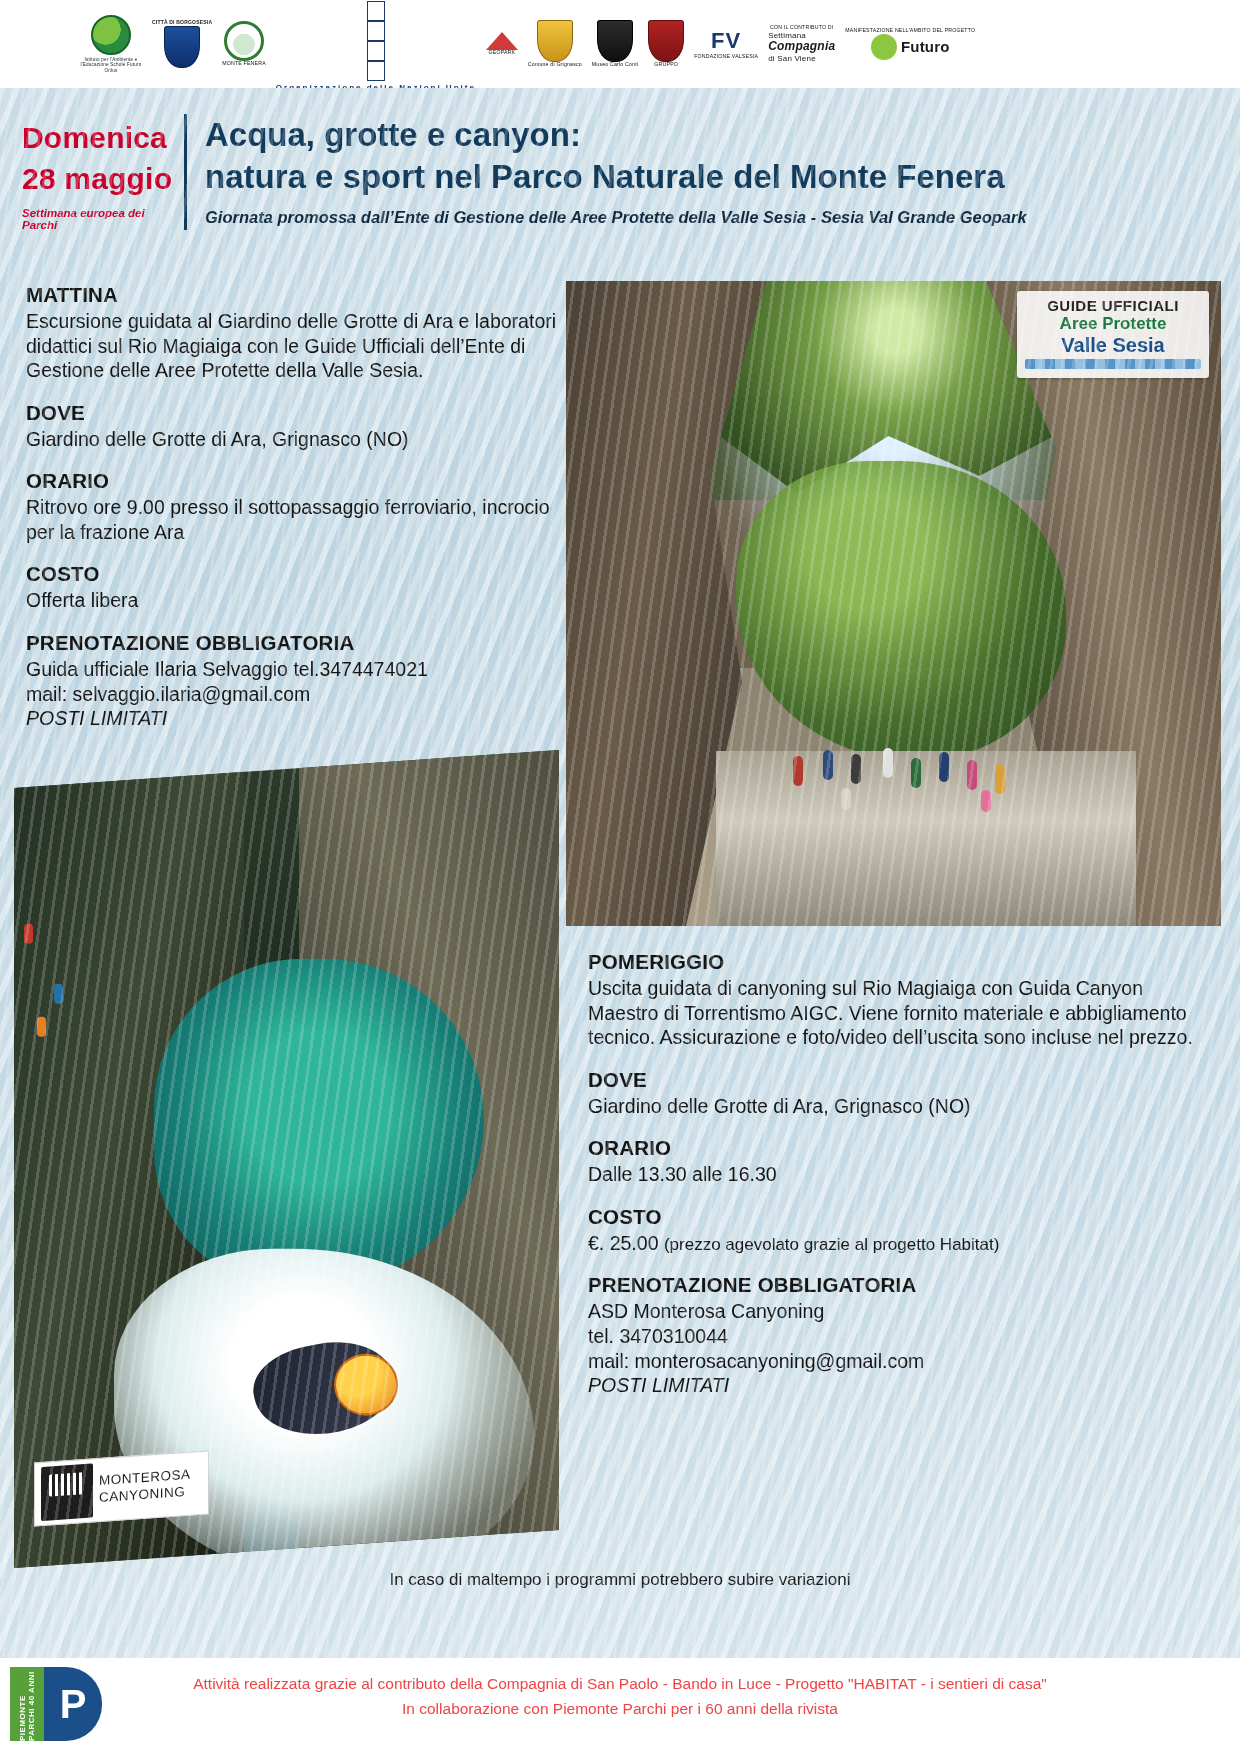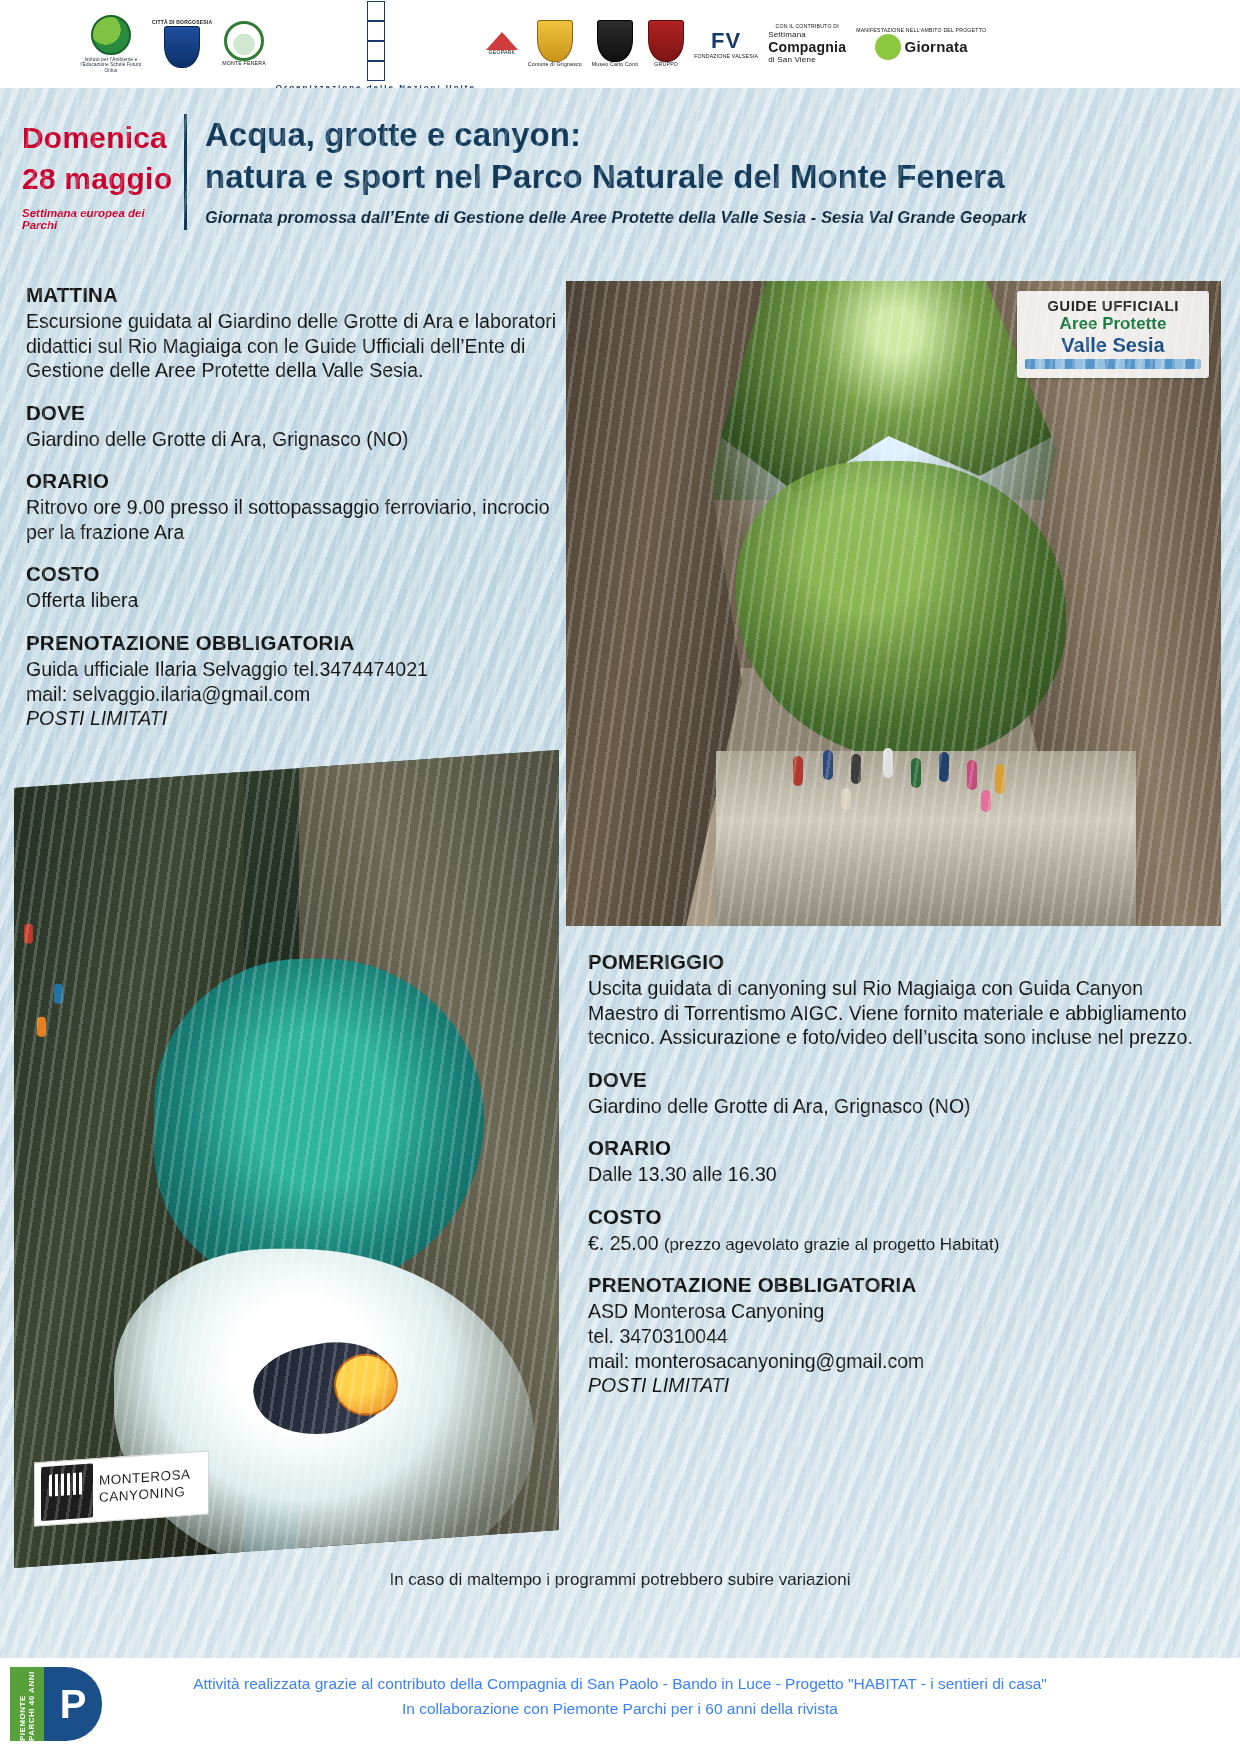--- a/index.html
+++ b/index.html
@@ -77,21 +77,21 @@
     border-right: 16px solid transparent; border-bottom: 18px solid #cf3a3a;
     margin: 0 auto;
   }
   .fv-box { font-weight:bold; font-size:22px; color:#1b3a6b; letter-spacing:1px; }
   .habitat-dot {
     width: 26px; height: 26px; border-radius: 50%;
     background: #8dc63f; display:inline-block; vertical-align: middle;
   }
   .habitat-word { font-size: 15px; font-weight: bold; color:#1c1c1c; vertical-align: middle; margin-left:4px;}
   .sp-logo-txt { font-size: 8px; line-height:1.15; color:#1a1a1a; text-align:left; }
-  .sp-logo-txt b { font-size: 14px; }
+  .sp-logo-txt b { font-size: 12px; font-style: italic; }
   .mini-head { font-size: 5.2px; color:#111; text-align:center; }
 
   
   .poster {
     position: absolute;
     left: 0; top: 88px;
     width: 1240px; height: 1570px;
     background:
       linear-gradient(180deg, rgba(255,255,255,.22), rgba(255,255,255,.05) 30%, rgba(255,255,255,.18) 70%, rgba(255,255,255,.35)),
       repeating-linear-gradient(112deg, #cfe0e8 0 6px, #c2d7e2 6px 13px, #d8e7ee 13px 19px, #b9d2df 19px 27px),
@@ -278,21 +278,21 @@
     position: absolute; left: 0; top: 1482px; width: 1240px; text-align: center;
     font-size: 17px; color: #1a1a1a;
   }
 
   
   .bottombar {
     position: absolute; left: 0; top: 1658px; width: 1240px; height: 96px; background: #ffffff;
   }
   .bottombar .txt {
     position: absolute; left: 0; top: 14px; width: 1240px; text-align: center;
-    font-size: 15.5px; color: #3b82f6; line-height: 1.6;
+    font-size: 15.5px; color: #ef4444; line-height: 1.6;
   }
   .pp-logo {
     position: absolute; left: 10px; top: 8px; width: 96px; height: 76px;
     display:flex; align-items:center;
   }
   .pp-green {
     width: 34px; height: 74px; background: #57a03a; color:#fff; font-size:8px;
     display:flex; align-items:center; justify-content:center; writing-mode: vertical-rl;
     transform: rotate(180deg); letter-spacing:.5px; font-weight:bold;
   }
@@ -362,21 +362,21 @@
     <span class="sp-logo-txt">
       <span>Settimana</span><br>
       <b>Compagnia</b><br>
       <span>di San Viene</span>
     </span>
   </div>
 
   <div class="logo">
     <span class="mini-head">MANIFESTAZIONE NELL'AMBITO DEL PROGETTO</span>
     <span>
-      <span class="habitat-dot"></span><span class="habitat-word">Giornata</span>
+      <span class="habitat-dot"></span><span class="habitat-word">Futuro</span>
     </span>
   </div>
 </div>
 
 <div class="poster">
 
   <div class="headerband">
     <div class="date-col">
       <div class="d1">Domenica</div>
       <div class="d2">28 maggio</div>

